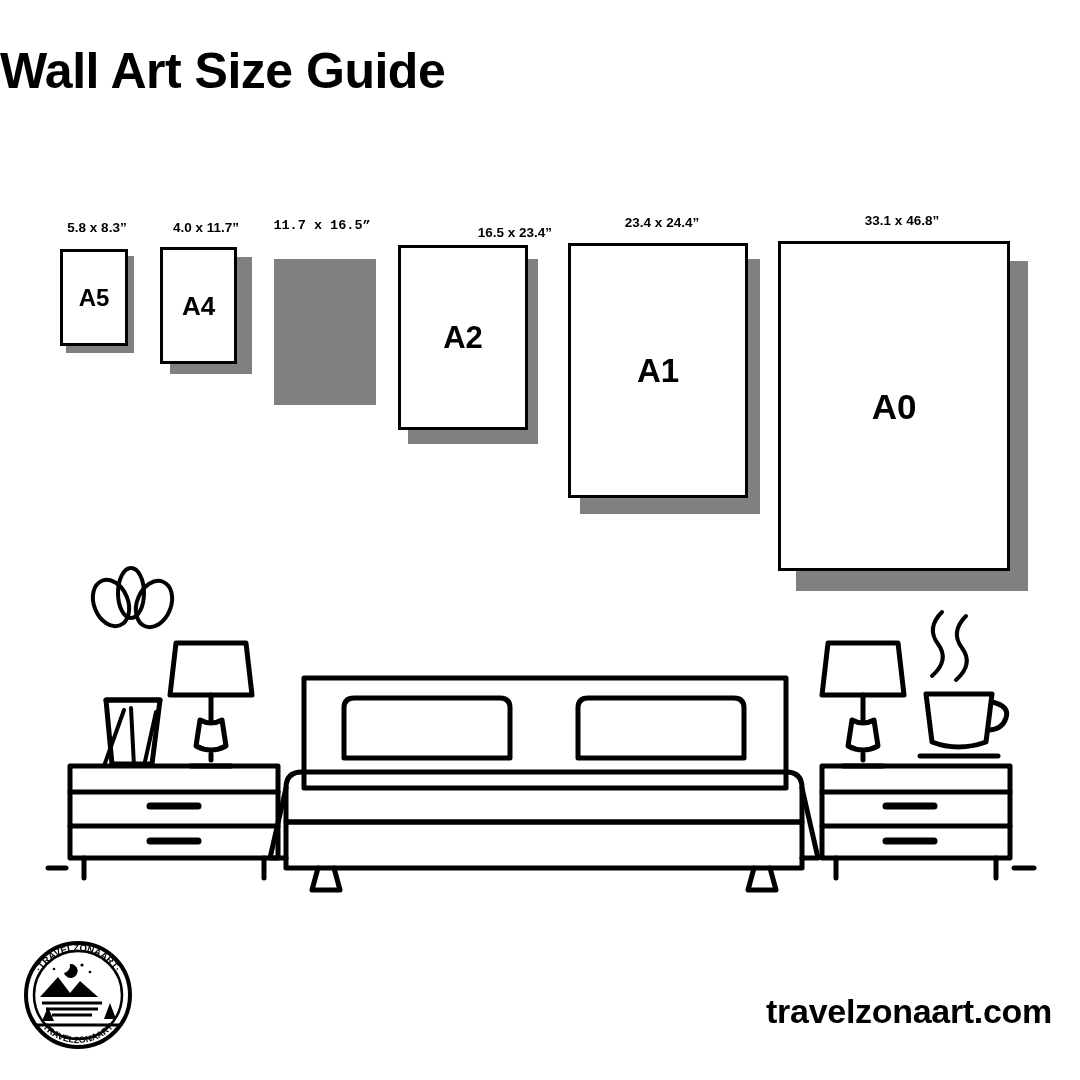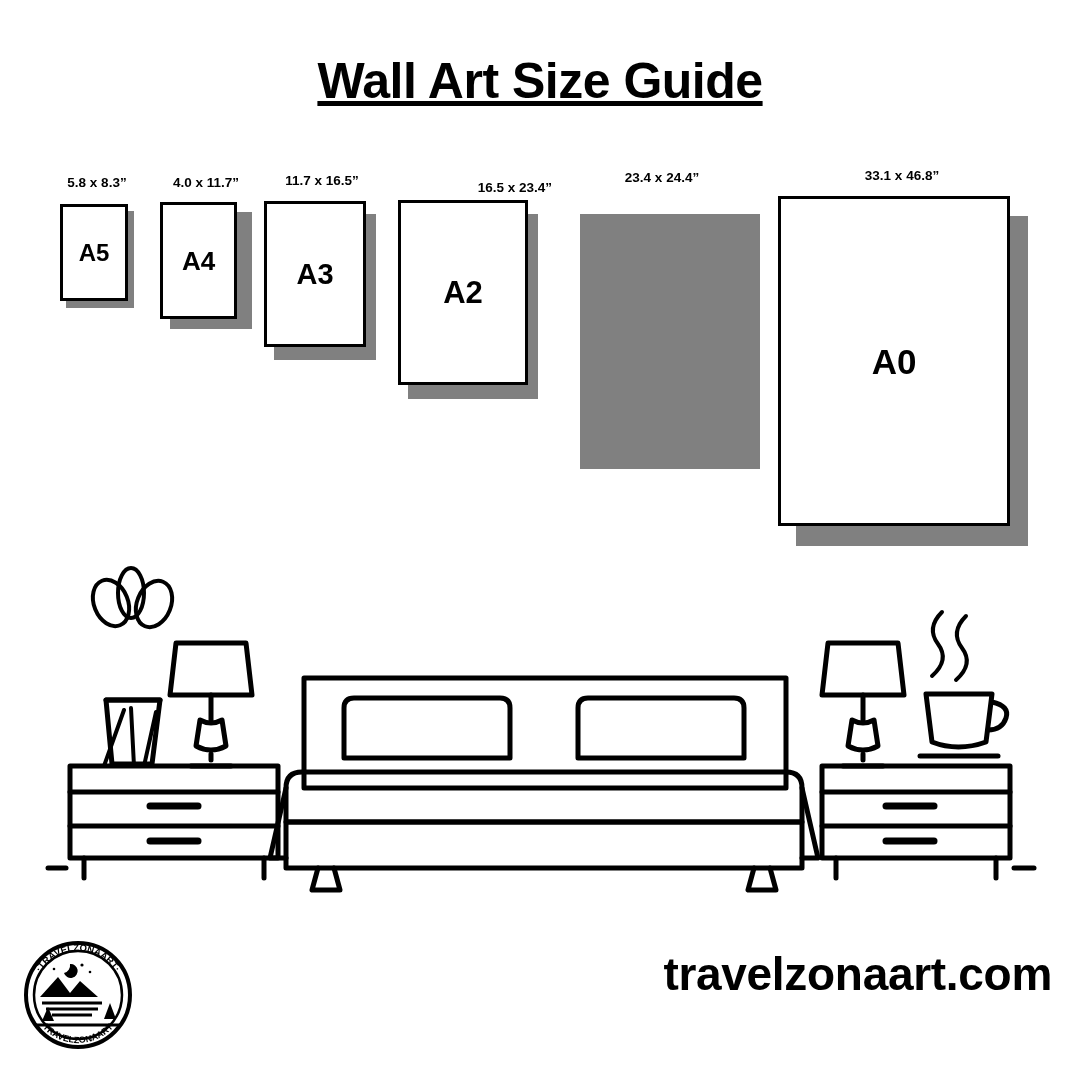--- a/index.html
+++ b/index.html
@@ -19,39 +19,38 @@
     position: absolute;
     left: 0; top: 0;
     width: 1080px;
     height: 1080px;
   }
 
   
   .title {
     position: absolute;
     left: 0;
-    top: 56px;
-    width: 1080px;
-    text-align: center;
+    top: 46px;
+    width: 1080px;
     font-size: 50px;
     font-weight: bold;
     letter-spacing: -0.5px;
     line-height: 1;
-    text-decoration: underline;
   }
 
   
   .frames {
     position: absolute;
     left: 0; top: 0;
     width: 1080px;
     height: 620px;
   }
   .frame-group {
     position: absolute;
+    margin-top: 45px;
   }
   .frame-label {
     position: absolute;
     width: 100%;
     text-align: center;
     font-size: 13.5px;
     font-weight: bold;
     white-space: nowrap;
     left: 0;
   }
@@ -86,22 +85,22 @@
   .logo {
     position: absolute;
     left: 18px;
     top: 935px;
     width: 120px;
     height: 120px;
   }
   .site {
     position: absolute;
     right: 28px;
-    top: 947px;
-    font-size: 46px;
+    top: 992px;
+    font-size: 34px;
     font-weight: bold;
     letter-spacing: -0.3px;
   }
 </style>
 </head>
 <body>
 
 <div id="canvas">
 
   <div class="title">Wall Art Size Guide</div>
@@ -118,38 +117,38 @@
 
     <div class="frame-group" style="left:152px; top:175px; width:108px; height:155px;">
       <div class="frame-label" style="top:0;">4.0 x 11.7”</div>
       <div class="frame-shadow" style="left:18px; top:37px; width:82px; height:117px;"></div>
       <div class="frame-box" style="left:8px; top:27px; width:77px; height:117px;">
         <span class="frame-name" style="font-size:26px;">A4</span>
       </div>
     </div>
 
     <div class="frame-group" style="left:258px; top:173px; width:128px; height:200px;">
-      <div class="frame-label" style="top:0;">11.7 x 16.5”</div>
+      <div class="frame-label" style="top:0;font-family:Liberation Mono, monospace;">11.7 x 16.5”</div>
       <div class="frame-shadow" style="left:16px; top:41px; width:102px; height:146px;"></div>
-      <div class="frame-box" style="left:6px; top:28px; width:102px; height:146px;">
-        <span class="frame-name" style="font-size:29px;">A3</span>
-      </div>
     </div>
 
     <div class="frame-group" style="left:392px; top:172px; width:160px; height:260px;">
       <div class="frame-label" style="top:8px;text-align:right;">16.5 x 23.4”</div>
       <div class="frame-shadow" style="left:16px; top:42px; width:130px; height:185px;"></div>
       <div class="frame-box" style="left:6px; top:28px; width:130px; height:185px;">
         <span class="frame-name" style="font-size:31px;">A2</span>
       </div>
     </div>
 
     <div class="frame-group" style="left:558px; top:170px; width:208px; height:330px;">
       <div class="frame-label" style="top:0;">23.4 x 24.4”</div>
       <div class="frame-shadow" style="left:22px; top:44px; width:180px; height:255px;"></div>
+      <div class="frame-box" style="left:10px; top:28px; width:180px; height:255px;">
+        <span class="frame-name" style="font-size:33px;">A1</span>
+      </div>
     </div>
 
     <div class="frame-group" style="left:768px; top:168px; width:268px; height:420px;">
       <div class="frame-label" style="top:0;">33.1 x 46.8”</div>
       <div class="frame-shadow" style="left:28px; top:48px; width:232px; height:330px;"></div>
       <div class="frame-box" style="left:10px; top:28px; width:232px; height:330px;">
         <span class="frame-name" style="font-size:35px;">A0</span>
       </div>
     </div>
   </div>

